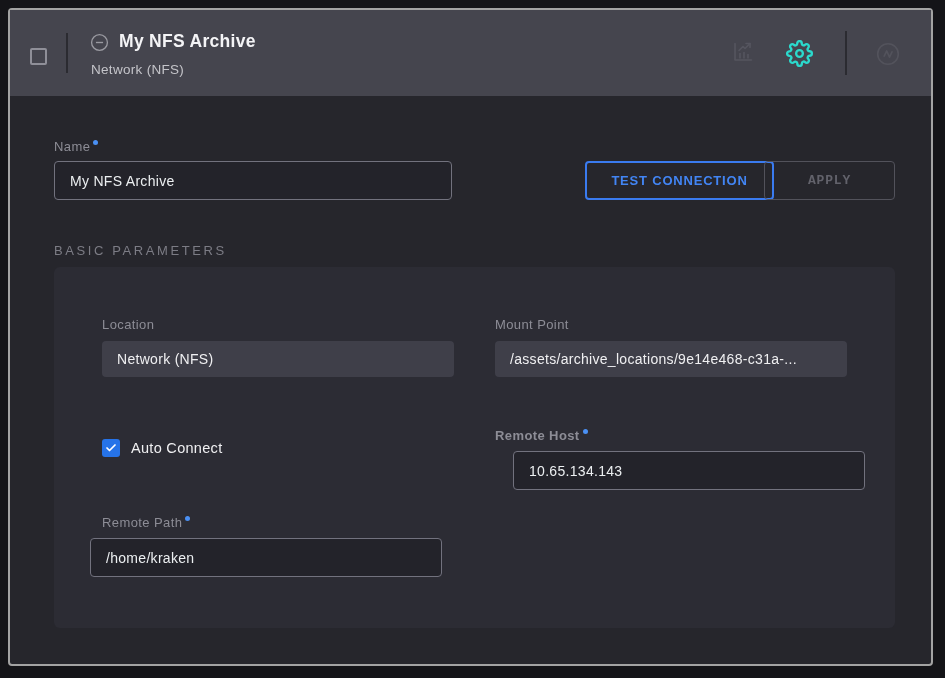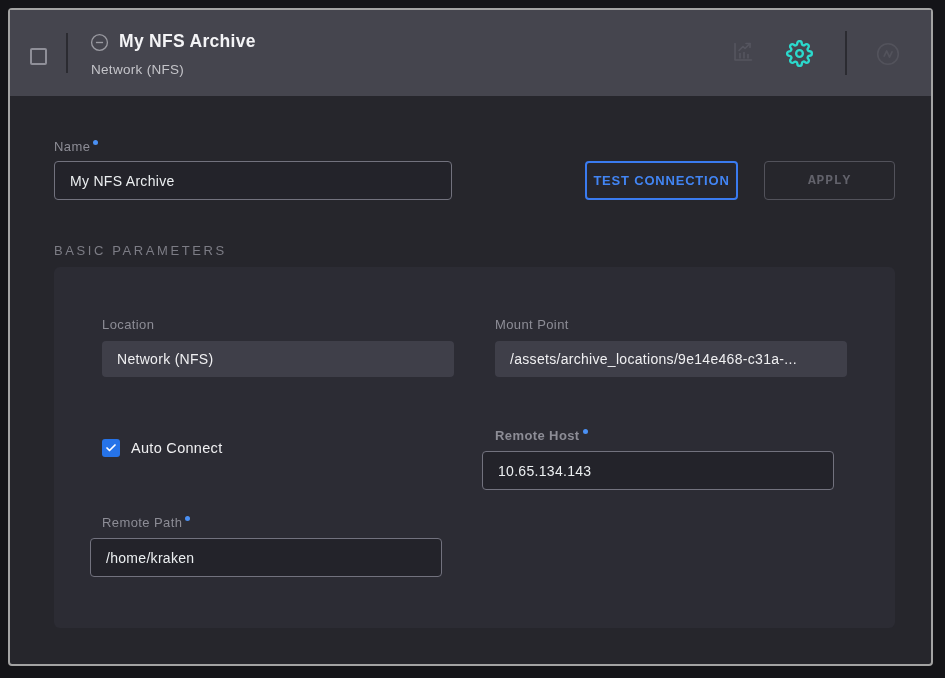--- a/index.html
+++ b/index.html
@@ -86,21 +86,21 @@
   .name-input { left: 44px; top: 151px; width: 398px; height: 39px; }
 
   .btn {
     position: absolute; top: 151px; height: 39px;
     background: transparent; border-radius: 4px;
     font-family: "Liberation Sans", sans-serif;
     font-size: 13px; font-weight: bold; letter-spacing: 0.8px;
     cursor: pointer;
   }
   .btn-test {
-    left: 575px; width: 153px;
+    left: 575px; width: 189px;
     border: 2px solid #3a7bf0; color: #4285f4;
   }
   .btn-apply {
     left: 754px; width: 131px;
     border: 1px solid #52525b; color: #62626b; cursor: default; font-family: Liberation Mono, monospace;
   }
 
   .section-title {
     position: absolute; left: 44px; top: 233px;
     font-size: 13px; letter-spacing: 2.6px; color: #7c7c85;
@@ -124,21 +124,21 @@
   .checkbox-checked {
     width: 18px; height: 18px; border-radius: 3px;
     background: #2673e8; display: flex; align-items: center; justify-content: center;
   }
   .checkbox-checked svg { width: 12px; height: 12px; }
   .autoconnect-label {
     margin-left: 11px; font-size: 14.5px; letter-spacing: 0.3px; color: #f0f0f2;
   }
 
   .rh-label { left: 441px; top: 161px; font-weight: bold; }
-  .rh-input { left: 428px; top: 184px; width: 352px; height: 39px; }
+  .rh-input { left: 459px; top: 184px; width: 352px; height: 39px; }
   .rp-label { left: 48px;  top: 248px; }
   .rp-input { left: 36px;  top: 271px; width: 352px; height: 39px; }
 </style>
 </head>
 <body>
 
 <div class="page">
   <div class="card">
 
     <div class="card-header">

